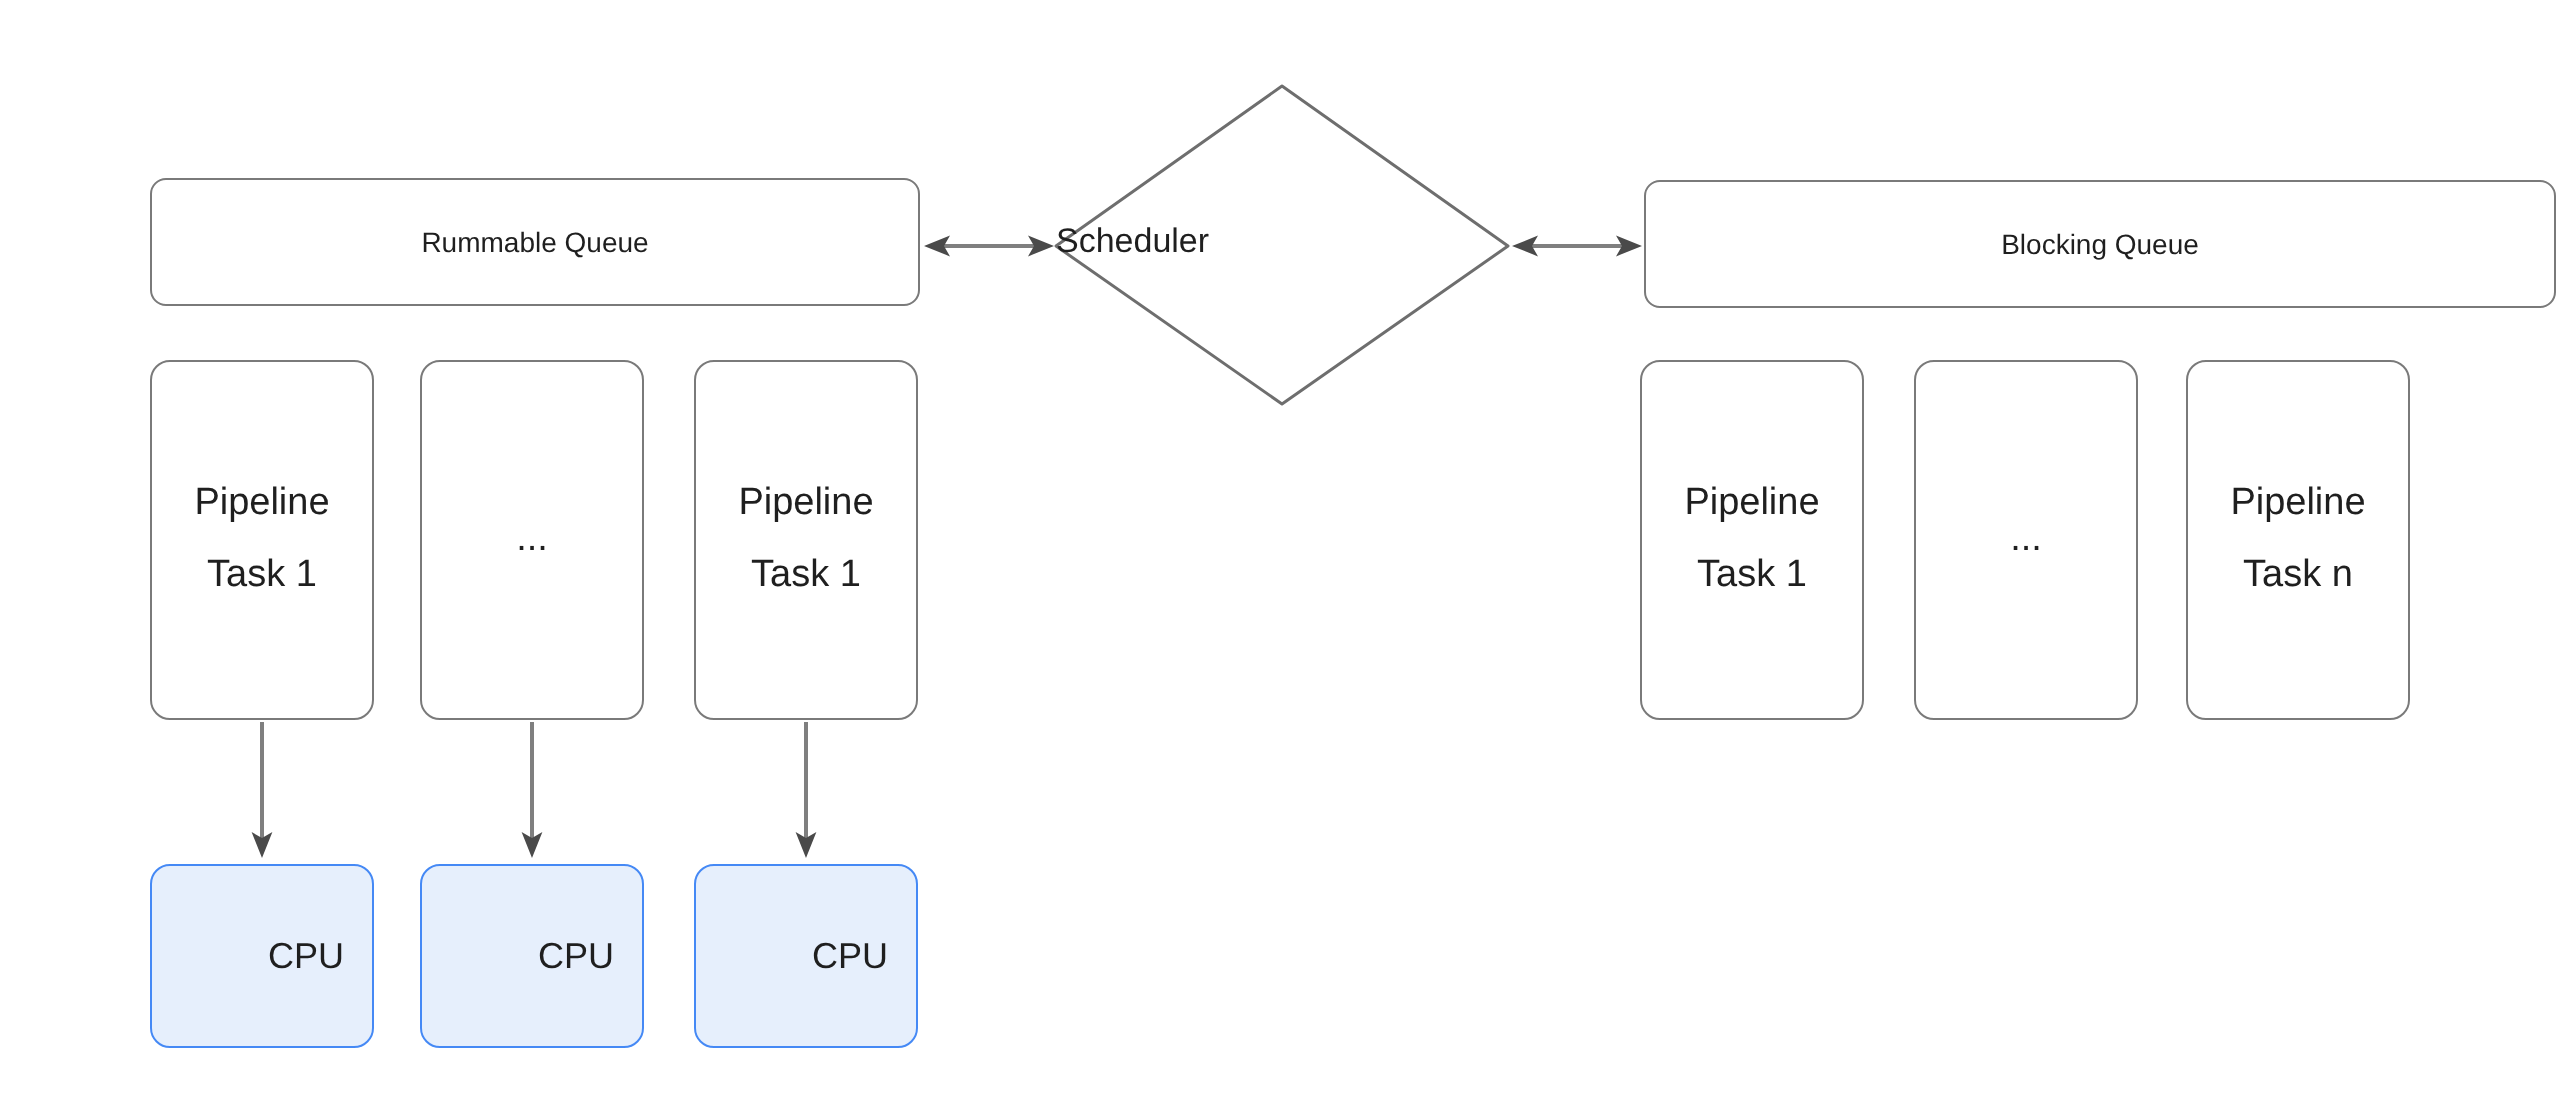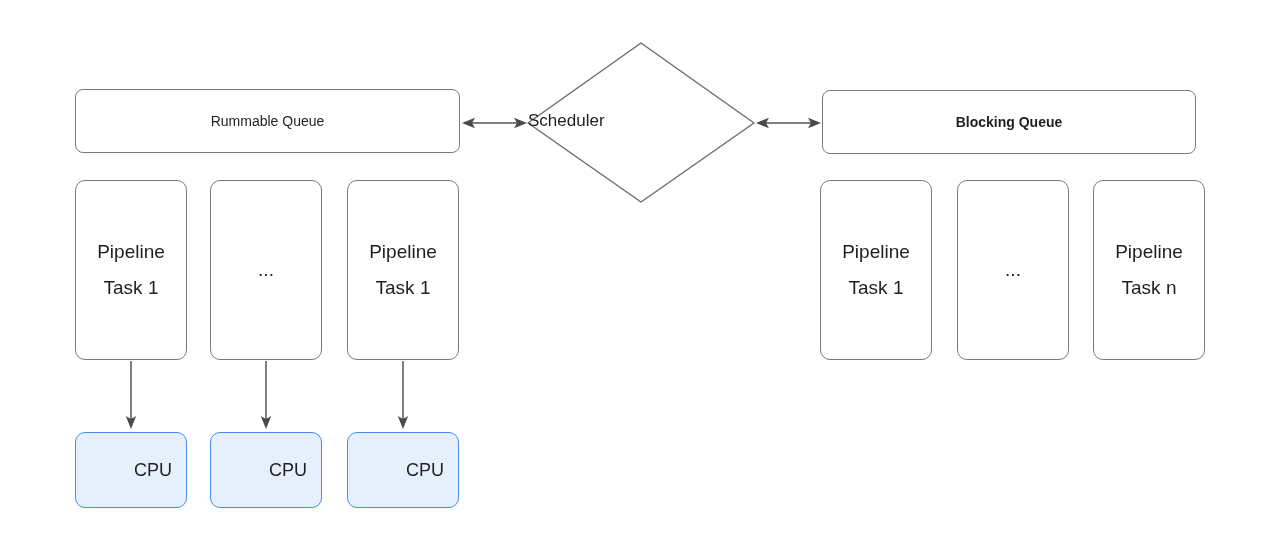--- a/index.html
+++ b/index.html
@@ -33,40 +33,40 @@
     text-align: center;
     color: #1f1f1f;
   }
   .queue-box {
     top: 89px;
     height: 64px;
     border-radius: 8px;
     font-size: 14px;
   }
   .queue-runnable { left: 75px;  width: 385px; }
-  .queue-blocking { left: 822px; width: 374px; top: 90px; font-weight: bold; }
+  .queue-blocking { left: 822px; width: 456px; top: 90px; }
   .task-box {
     top: 180px;
     width: 112px;
     height: 180px;
     border-radius: 10px;
     font-size: 19px;
     line-height: 36px;
     white-space: pre-line;
   }
   .task-l1 { left: 75px;  }
   .task-l2 { left: 210px; }
   .task-l3 { left: 347px; }
   .task-r1 { left: 820px; }
   .task-r2 { left: 957px; }
   .task-r3 { left: 1093px; }
   .cpu-box {
     top: 432px;
     width: 112px;
-    height: 76px;
+    height: 92px;
     border-radius: 10px;
     background: #e6effc;
     border: 1.5px solid #4589f5;
     font-size: 18px;
     padding-left: 44px;
   }
   .cpu-1 { left: 75px;  }
   .cpu-2 { left: 210px; }
   .cpu-3 { left: 347px; }
   .scheduler-label {

